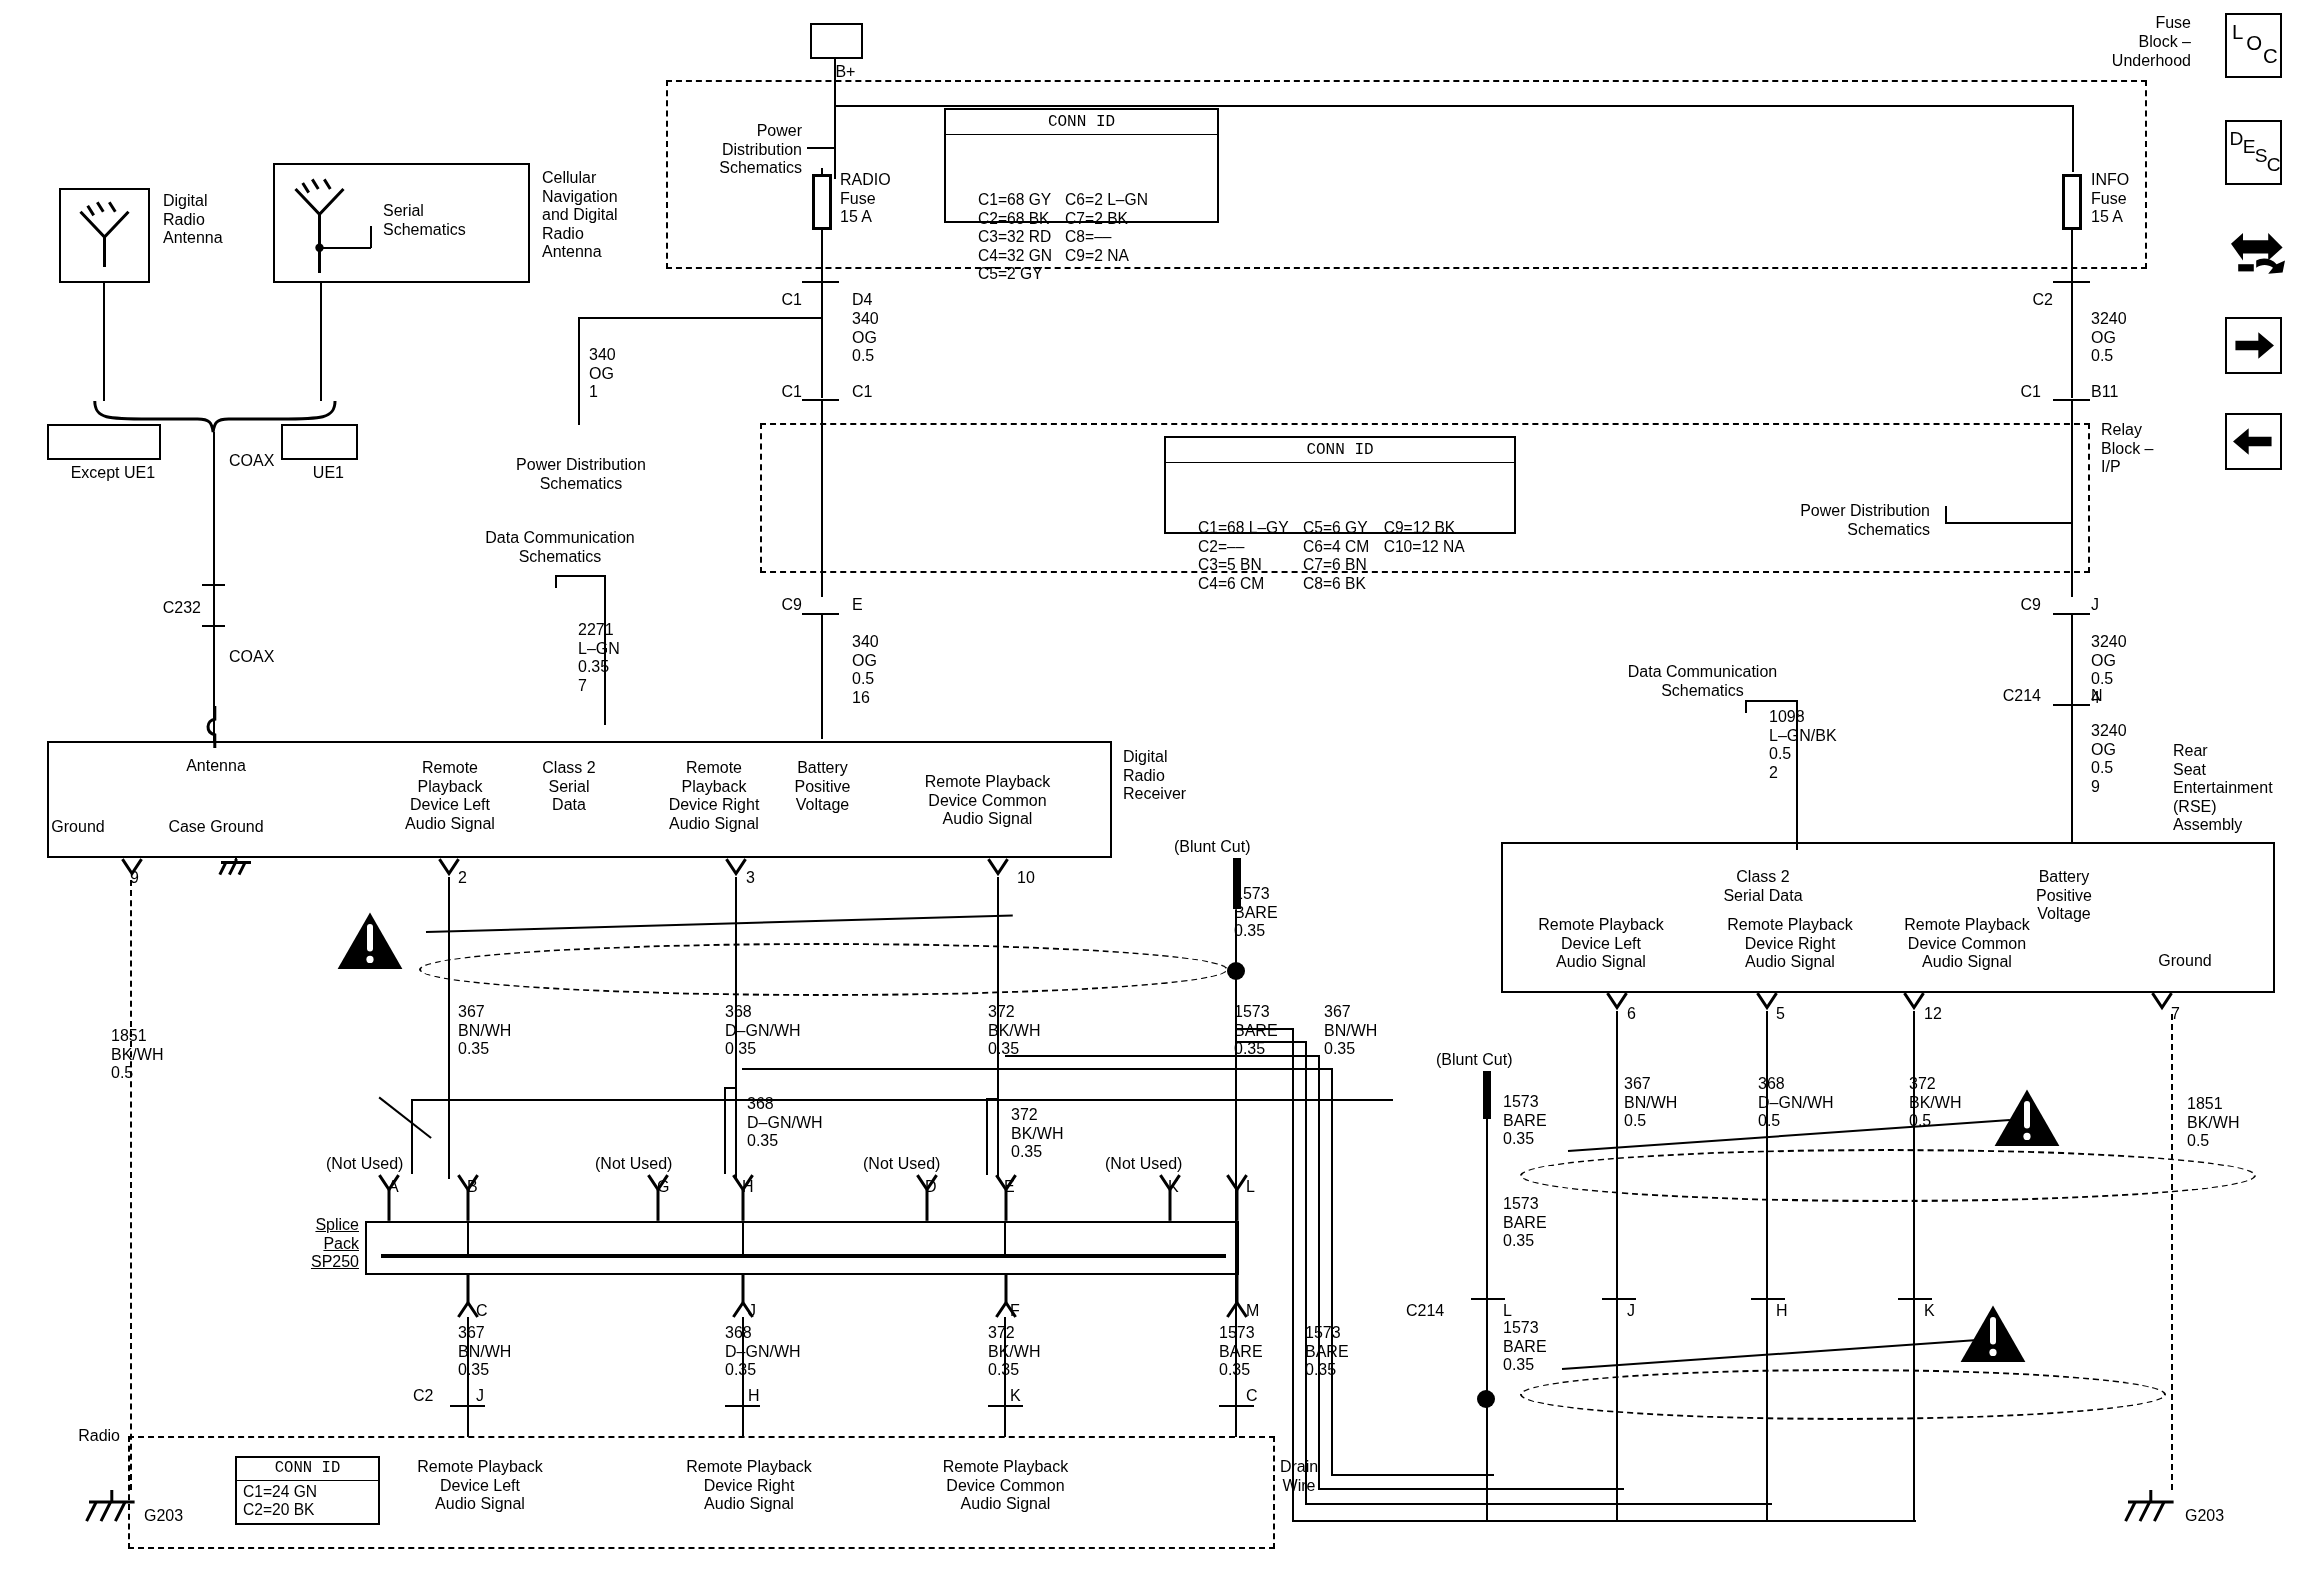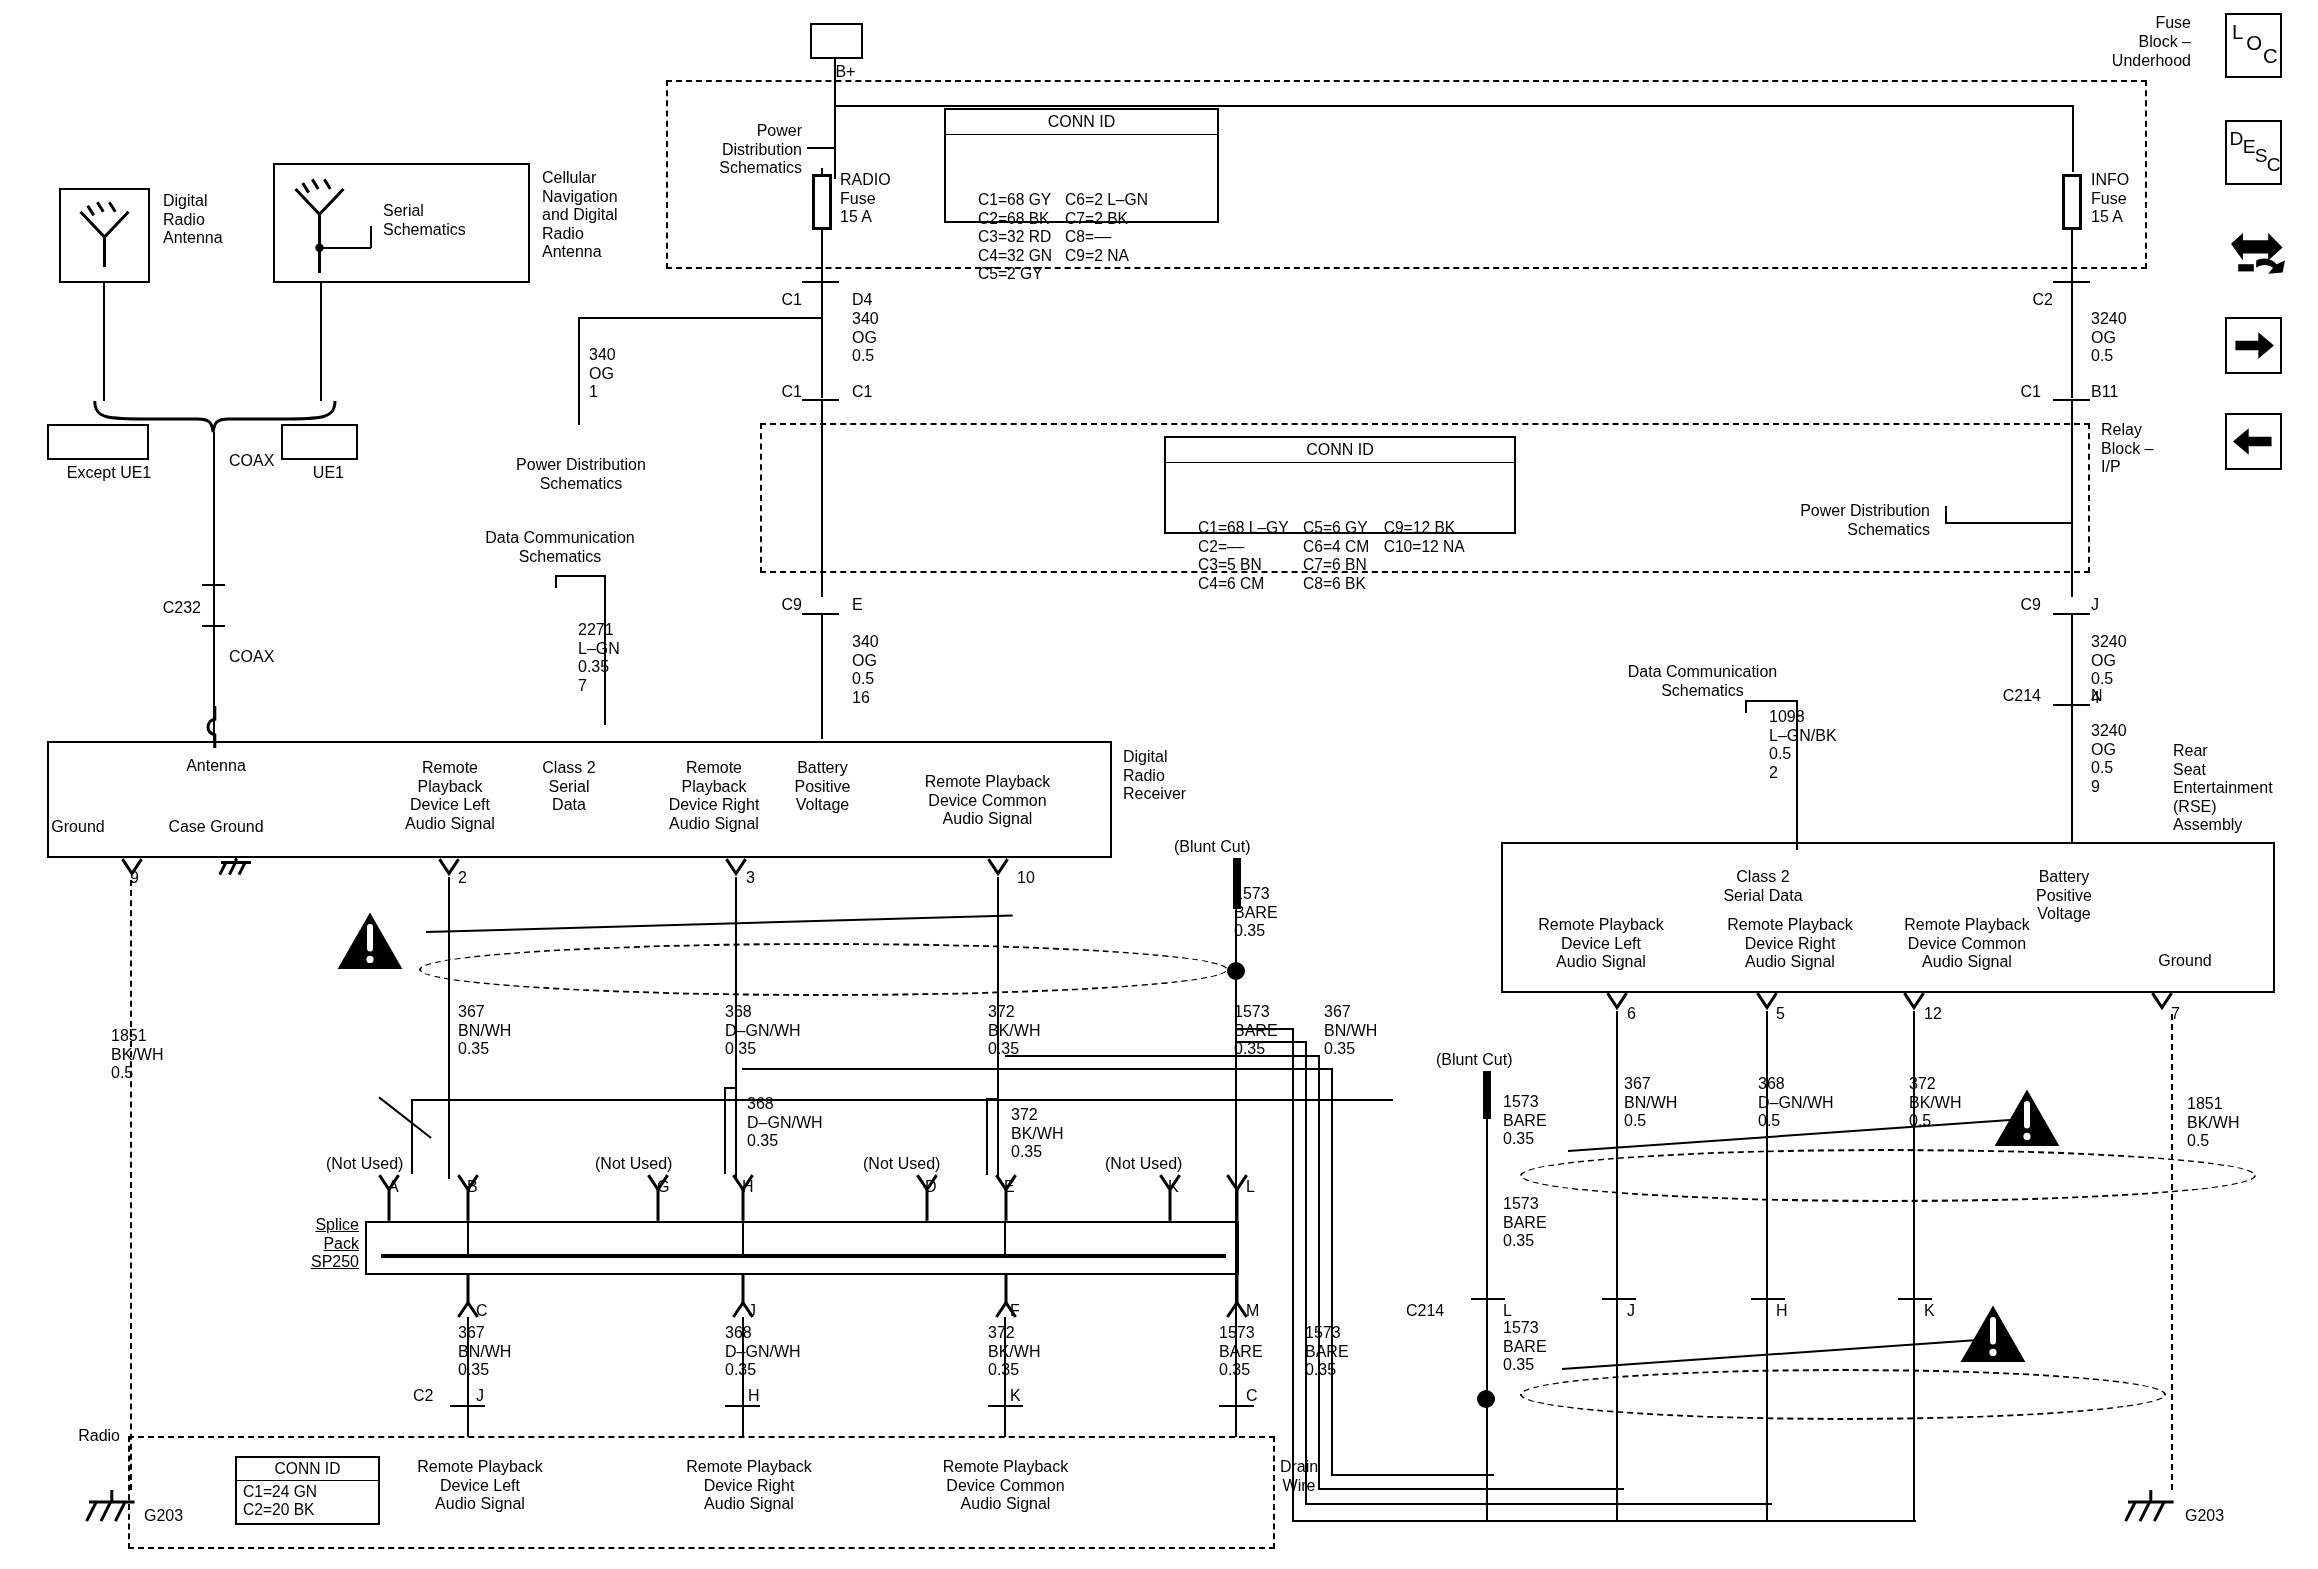--- a/index.html
+++ b/index.html
@@ -54,21 +54,21 @@
     position: absolute;
     border: 2.4px solid #000;
     box-sizing: border-box;
     background: #fff;
   }
   .conn-title {
     text-align: center;
     font-size: 16px;
     line-height: 24px;
     border-bottom: 1.8px solid #000;
-    font-family: Liberation Sans, sans-serif;
+    font-family: Liberation Mono, monospace;
   }
   .conn-body {
     padding: 2.4px 6px;
     font-size: 15.6px;
     line-height: 18.6px;
     white-space: pre;
     font-family: "Liberation Sans", sans-serif;
   }
   .conn-col {
     display: inline-block;
@@ -334,21 +334,21 @@
   <div class="ln vline" style="left:370px; top:226px; height:21.5px;"></div>
   <div class="lbl" style="left:383px; top:202px;">Serial
 Schematics</div>
   <div class="lbl" style="left:542px; top:169px;">Cellular
 Navigation
 and Digital
 Radio
 Antenna</div>
   <div class="ln vline" style="left:320px; top:282px; height:119px;"></div>
 
-  <div class="smallbox" style="left:47px; top:424px; width:102px; height:36px; line-height:31px;">
+  <div class="smallbox" style="left:47px; top:424px; width:114px; height:36px; line-height:31px;">
     <span>Except UE1</span>
   </div>
   <div class="smallbox" style="left:281px; top:424px; width:77px; height:36px; line-height:31px;">
     <span>UE1</span>
   </div>
 
   <div class="warn" style="left:90px; top:395px;">
     <svg width="251" height="48" viewBox="0 0 420 80">
       <path d="M8,10 C8,40 30,40 100,40 L180,40 C200,40 204,46 206,62 C208,46 212,40 232,40 L318,40 C386,40 410,40 410,10" stroke="#000" stroke-width="5" fill="none"></path>
     </svg>

